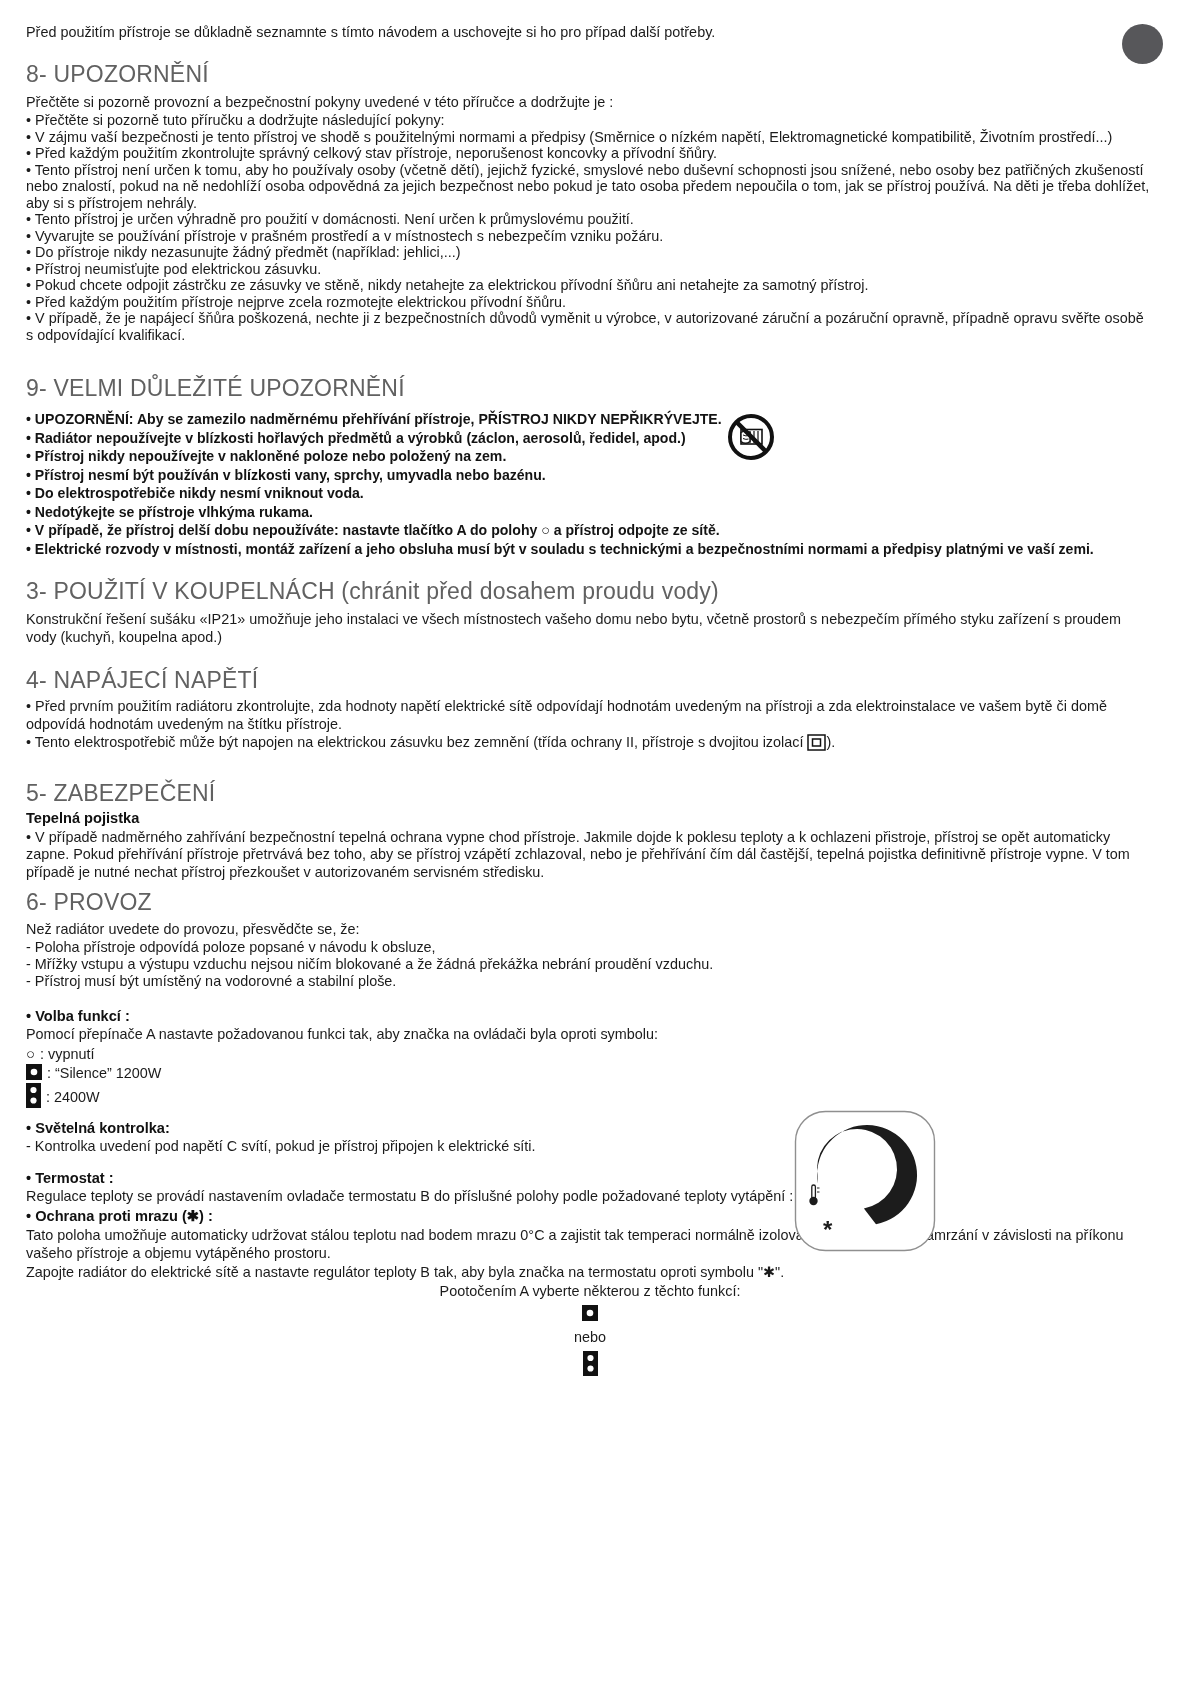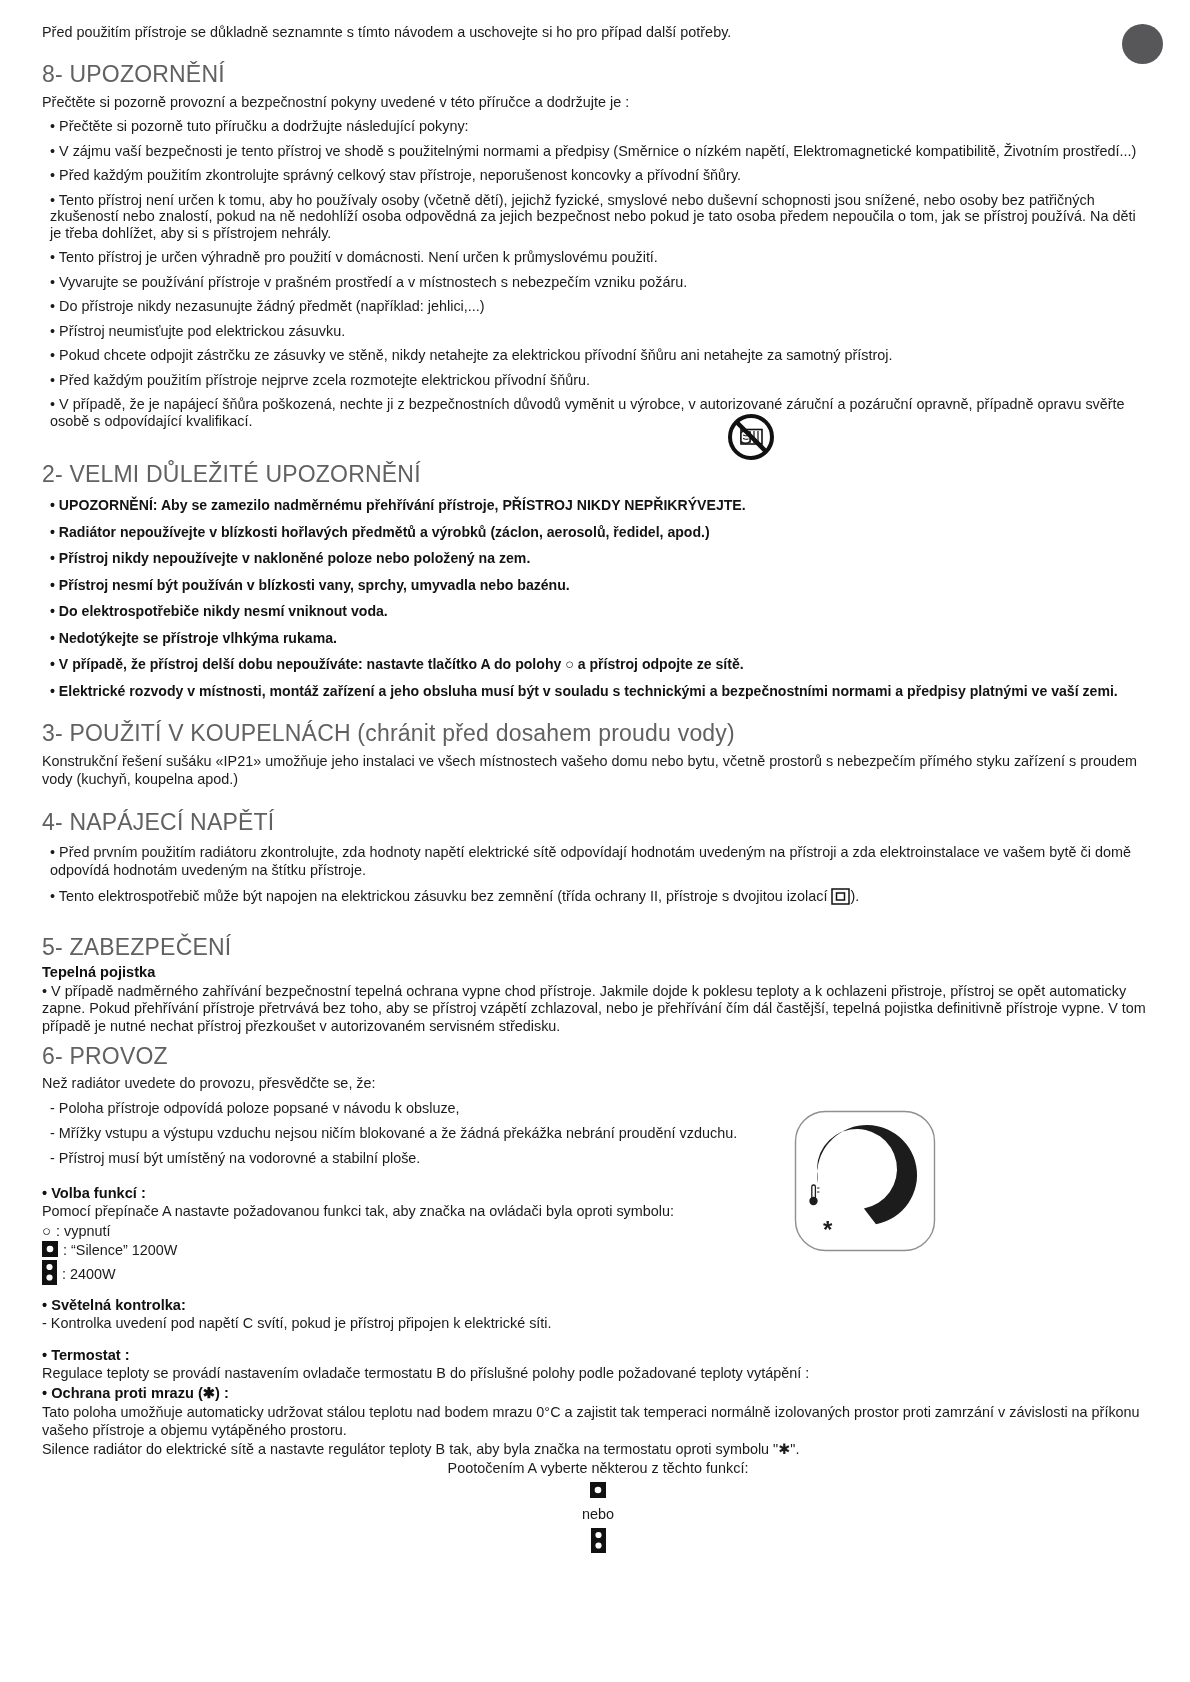--- a/index.html
+++ b/index.html
@@ -5,33 +5,33 @@
   html,body{margin:0;padding:0;background:#ffffff;}
   .page{
     position:relative;
     width:1190px;
     height:1682px;
     background:#ffffff;
     font-family:"Liberation Sans", sans-serif;
     color:#1b1b1b;
     overflow:hidden;
   }
-  .content{padding:24px 36px 0 42px;}
+  .content{padding:24px 36px 0 26px;}
   p{margin:0;}
   .body{font-size:14.4px;line-height:16.5px;color:#1b1b1b;}
   .sec-h{
     margin:0;
     font-size:23px;
     line-height:27px;
     font-weight:400;
     color:#616161;
     letter-spacing:0.2px;
   }
   .b-list .li{line-height:18.5px;font-weight:700;color:#131313;font-size:14.1px;}
-  .list .li{margin:8px;}
+  .list .li{margin:0;}
   .sub-label{font-size:14.6px;font-weight:700;color:#111;line-height:17px;}
   .opt{display:flex;align-items:center;gap:5px;}
   .opt .offsym{font-weight:700;font-size:15px;line-height:14px;}
   .icon-inline{display:inline-block;vertical-align:middle;}
   .corner-dot{
     position:absolute;left:1122px;top:24px;width:41px;height:40px;
     background:#57575a;border-radius:50%;
   }
   .nocover{position:absolute;left:726px;top:412px;width:50px;height:50px;}
   .knob{position:absolute;left:794px;top:1110px;width:142px;height:142px;}
@@ -85,21 +85,21 @@
       <p class="body li">• Tento přístroj není určen k tomu, aby ho používaly osoby (včetně dětí), jejichž fyzické, smyslové nebo duševní schopnosti jsou snížené, nebo osoby bez patřičných zkušeností nebo znalostí, pokud na ně nedohlíží osoba odpovědná za jejich bezpečnost nebo pokud je tato osoba předem nepoučila o tom, jak se přístroj používá. Na děti je třeba dohlížet, aby si s přístrojem nehrály.</p>
       <p class="body li">• Tento přístroj je určen výhradně pro použití v domácnosti. Není určen k průmyslovému použití.</p>
       <p class="body li">• Vyvarujte se používání přístroje v prašném prostředí a v místnostech s nebezpečím vzniku požáru.</p>
       <p class="body li">• Do přístroje nikdy nezasunujte žádný předmět (například: jehlici,...)</p>
       <p class="body li">• Přístroj neumisťujte pod elektrickou zásuvku.</p>
       <p class="body li">• Pokud chcete odpojit zástrčku ze zásuvky ve stěně, nikdy netahejte za elektrickou přívodní šňůru ani netahejte za samotný přístroj.</p>
       <p class="body li">• Před každým použitím přístroje nejprve zcela rozmotejte elektrickou přívodní šňůru.</p>
       <p class="body li">• V případě, že je napájecí šňůra poškozená, nechte ji z bezpečnostních důvodů vyměnit u výrobce, v autorizované záruční a pozáruční opravně, případně opravu svěřte osobě s odpovídající kvalifikací.</p>
     </div>
 
-    <h2 class="sec-h" style="margin-top:32px">2- VELMI DŮLEŽITÉ UPOZORNĚNÍ</h2>
+    <h2 class="sec-h" style="margin-top:32px">9- VELMI DŮLEŽITÉ UPOZORNĚNÍ</h2>
     <div class="list b-list" style="margin-top:8px">
       <p class="body li">• UPOZORNĚNÍ: Aby se zamezilo nadměrnému přehřívání přístroje, PŘÍSTROJ NIKDY NEPŘIKRÝVEJTE.</p>
       <p class="body li">• Radiátor nepoužívejte v blízkosti hořlavých předmětů a výrobků (záclon, aerosolů, ředidel, apod.)</p>
       <p class="body li">• Přístroj nikdy nepoužívejte v nakloněné poloze nebo položený na zem.</p>
       <p class="body li">• Přístroj nesmí být používán v blízkosti vany, sprchy, umyvadla nebo bazénu.</p>
       <p class="body li">• Do elektrospotřebiče nikdy nesmí vniknout voda.</p>
       <p class="body li">• Nedotýkejte se přístroje vlhkýma rukama.</p>
       <p class="body li">• V případě, že přístroj delší dobu nepoužíváte: nastavte tlačítko A do polohy ○ a přístroj odpojte ze sítě.</p>
       <p class="body li">• Elektrické rozvody v místnosti, montáž zařízení a jeho obsluha musí být v souladu s technickými a bezpečnostními normami a předpisy platnými ve vaší zemi.</p>
     </div>
@@ -154,21 +154,21 @@
     </div>
 
     <p class="sub-label" style="margin-top:10px">• Světelná kontrolka:</p>
     <p class="body" style="margin-top:1px">- Kontrolka uvedení pod napětí C  svítí, pokud je přístroj připojen k elektrické síti.</p>
 
     <p class="sub-label" style="margin-top:15px">• Termostat :</p>
     <p class="body" style="margin-top:1px">Regulace teploty se provádí nastavením ovladače termostatu B do příslušné polohy podle požadované teploty vytápění :</p>
 
     <p class="sub-label" style="margin-top:4px">• Ochrana proti mrazu (✱) :</p>
     <p class="body" style="margin-top:1px;line-height:18px">Tato poloha umožňuje automaticky udržovat stálou teplotu nad bodem mrazu 0°C a zajistit tak temperaci normálně izolovaných prostor proti zamrzání v závislosti na příkonu vašeho přístroje a objemu vytápěného prostoru.</p>
-    <p class="body" style="margin-top:1px;line-height:18px">Silence radiátor do elektrické sítě a nastavte regulátor teploty B  tak, aby byla značka na termostatu oproti symbolu "✱".</p>
+    <p class="body" style="margin-top:1px;line-height:18px">Zapojte radiátor do elektrické sítě a nastavte regulátor teploty B  tak, aby byla značka na termostatu oproti symbolu "✱".</p>
     <p class="body row-icons" style="margin-top:2px;height:26px">
       <span>Pootočením A vyberte některou z těchto funkcí:</span>
       <span class="sw-icon"><svg width="16" height="16" viewBox="0 0 16 16">
             <rect width="16" height="16" fill="#111"></rect>
             <circle cx="8" cy="8" r="3.3" fill="#fff"></circle>
           </svg></span>
       <span>nebo</span>
       <span class="sw-icon"><svg width="15" height="25" viewBox="0 0 15 25">
             <rect width="15" height="25" fill="#111"></rect>
             <circle cx="7.5" cy="7" r="3.1" fill="#fff"></circle>

